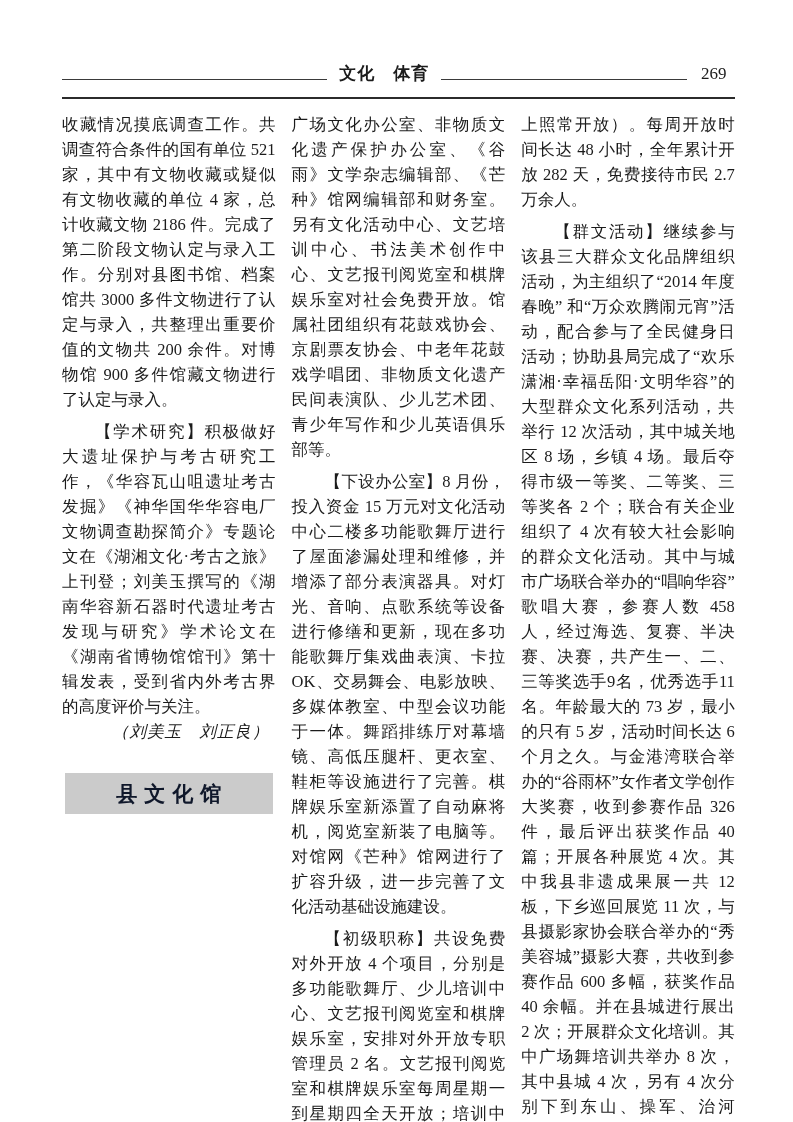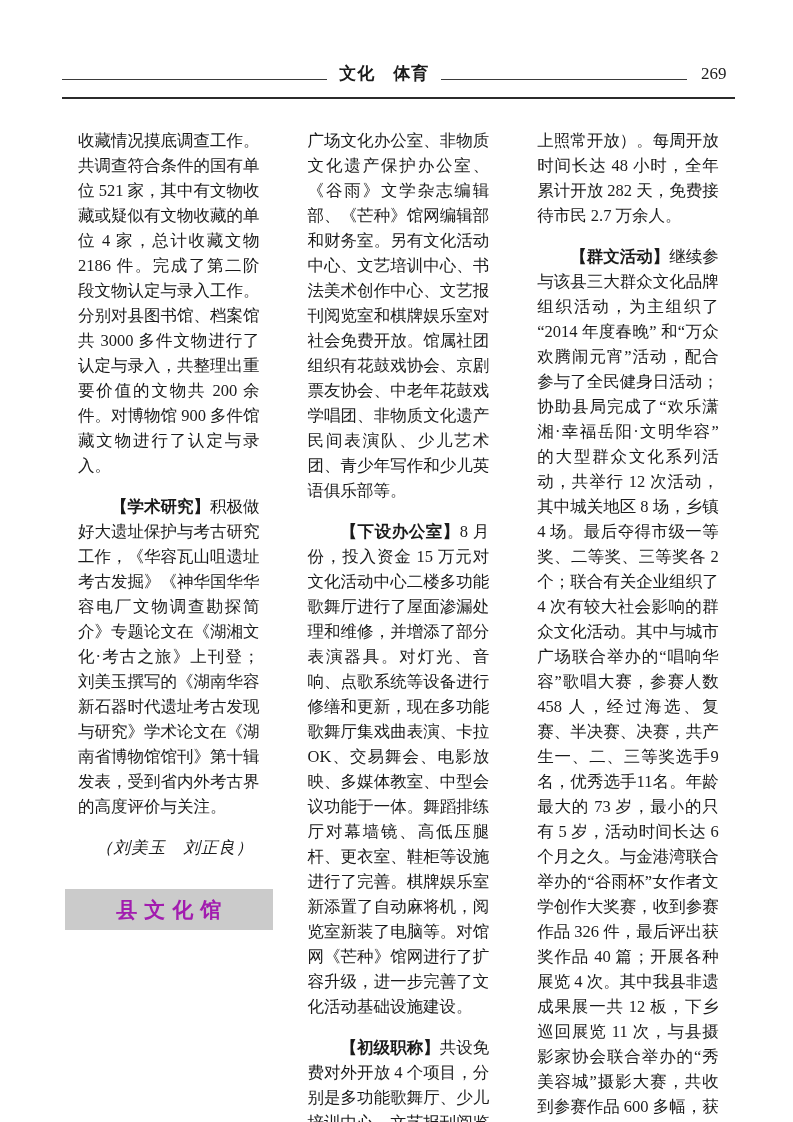--- a/index.html
+++ b/index.html
@@ -27,44 +27,44 @@
     font-size:17px;line-height:20px;margin-left:14px;
     min-width:34px;text-align:left;
   }
   
   .columns{display:flex;gap:16px;margin-top:13px;}
   .col{
     width:213.6px;flex:0 0 213.6px;
     font-size:16.5px;line-height:25px;
     text-align:justify;
   }
-  .col p{margin:16px;}
+  .col p{margin:0;}
   .col p.indent{text-indent:2em;}
   .col p.sect{margin-top:7px;}
   .label{
     font-family:"Liberation Sans","DejaVu Sans",sans-serif;
-    font-weight:bold;
+    font-weight:normal;
   }
   .signature{
     text-align:right;
     font-style:italic;
     padding-right:6px;
     letter-spacing:1px;
   }
   .heading-box{
     background:#cbcbcb;
     margin:29px 3px 33px 3px;
     padding:8px 0;
     text-align:center;
     font-family:"Liberation Sans","DejaVu Sans",sans-serif;
     font-weight:bold;
     font-size:21px;
     letter-spacing:7px;
     text-indent:7px;
-    color:#a21caf;
+    color:#0f172a;
   }
 </style>
 </head>
 <body>
 
 <div class="page">
   <div class="header">
     <div class="header-row">
       <div class="hairline left"></div>
       <div class="header-title">文化　体育</div>

